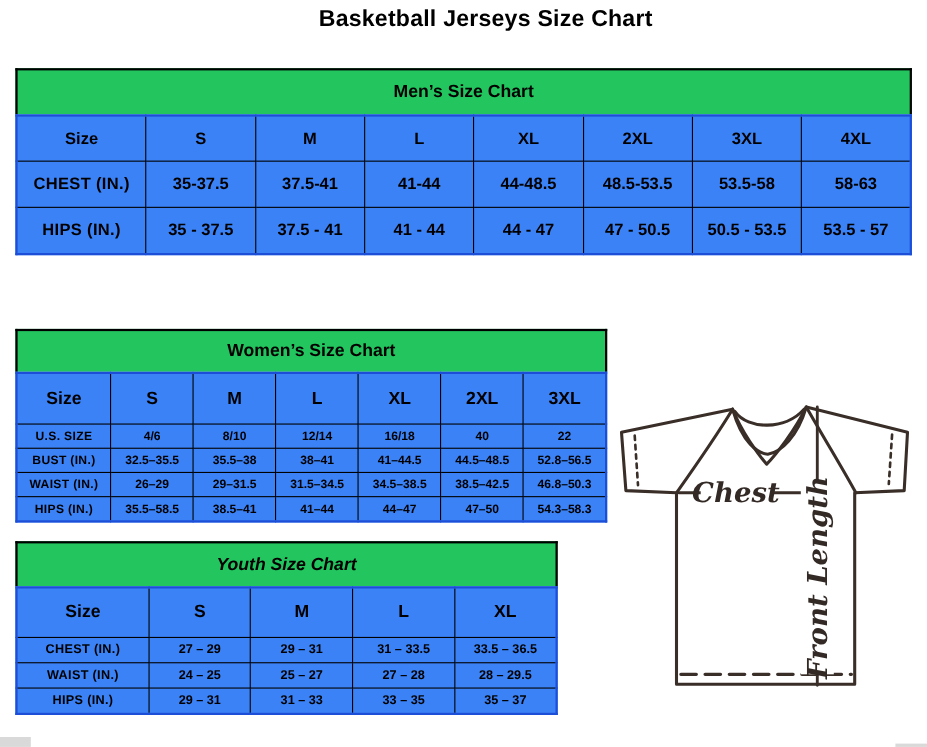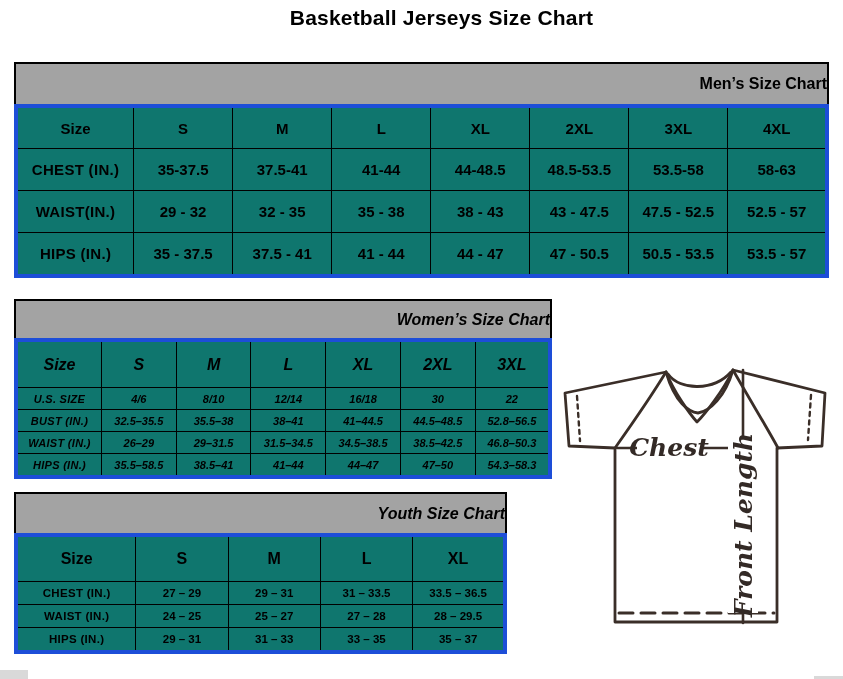--- a/index.html
+++ b/index.html
@@ -1,26 +1,26 @@
 <!DOCTYPE html>
 <html><head>
 <meta charset="utf-8">
 <style>
   html,body{margin:0;padding:0;background:#ffffff;}
   #stage{position:relative;width:843px;height:679px;background:#ffffff;overflow:hidden;
          font-family:"Liberation Sans",sans-serif;color:#000;}
   .page-title{position:absolute;top:6px;left:0;width:100%;text-align:center;
               font-size:21px;font-weight:bold;letter-spacing:.2px;padding-left:20px;}
   .size-section{position:absolute;}
-  .section-title{background:#a3a3a3;border:2px solid #000;border-bottom:none;
-                 text-align:right;font-weight:bold;font-size:16px;}
+  .section-title{background:#22c55e;border:2px solid #000;border-bottom:none;
+                 text-align:center;font-weight:bold;font-size:16px;}
   .sec-men .section-title{height:40px;line-height:40px;}
   .sec-women .section-title{height:37px;line-height:37px;}
   .sec-youth .section-title{height:39px;line-height:39px;font-style:italic;}
-  table{border-collapse:collapse;width:100%;table-layout:fixed;border:4px solid #1d4ed8;background:#0f766e;}
+  table{border-collapse:collapse;width:100%;table-layout:fixed;border:2px solid #1d4ed8;background:#3b82f6;}
   th,td{border:1px solid #000;text-align:center;font-weight:bold;padding:0 2px;
         white-space:nowrap;overflow:hidden;}
   
   .sec-men thead th{height:40px;font-size:15px;}
   .sec-men tbody th,.sec-men tbody td{height:41px;font-size:15px;}
   
   .sec-women thead th{height:45px;font-size:16px;}
   .sec-women tbody th,.sec-women tbody td{height:21px;font-size:11px;}
   
   .sec-youth thead th{height:44px;font-size:16px;}
@@ -64,44 +64,34 @@
             <th class="rowlabel">CHEST (IN.)</th>
             <td>35-37.5</td>
             <td>37.5-41</td>
             <td>41-44</td>
             <td>44-48.5</td>
             <td>48.5-53.5</td>
             <td>53.5-58</td>
             <td>58-63</td>
           </tr>
           <tr>
-            <th class="rowlabel">WAIST(IN.)</th>
-            <td>29 - 32</td>
-            <td>32 - 35</td>
-            <td>35 - 38</td>
-            <td>38 - 43</td>
-            <td>43 - 47.5</td>
-            <td>47.5 - 52.5</td>
-            <td>52.5 - 57</td>
-          </tr>
-          <tr>
             <th class="rowlabel">HIPS (IN.)</th>
             <td>35 - 37.5</td>
             <td>37.5 - 41</td>
             <td>41 - 44</td>
             <td>44 - 47</td>
             <td>47 - 50.5</td>
             <td>50.5 - 53.5</td>
             <td>53.5 - 57</td>
           </tr>
         </tbody>
       </table>
   </div>
 
-  <div class="size-section sec-women" style="left:14px;top:299px;width:538px;font-style:italic;">
+  <div class="size-section sec-women" style="left:14px;top:299px;width:538px;">
     <div class="section-title">Women’s Size Chart</div>
     <table>
       <colgroup>
           <col style="width:16%">
           <col span="6">
         </colgroup>
     <thead>
           <tr>
             <th>Size</th>
             <th>S</th>
@@ -112,21 +102,21 @@
             <th>3XL</th>
           </tr>
         </thead>
         <tbody>
           <tr>
             <th class="rowlabel">U.S. SIZE</th>
             <td>4/6</td>
             <td>8/10</td>
             <td>12/14</td>
             <td>16/18</td>
-            <td>30</td>
+            <td>40</td>
             <td>22</td>
           </tr>
           <tr>
             <th class="rowlabel">BUST (IN.)</th>
             <td>32.5–35.5</td>
             <td>35.5–38</td>
             <td>38–41</td>
             <td>41–44.5</td>
             <td>44.5–48.5</td>
             <td>52.8–56.5</td>

